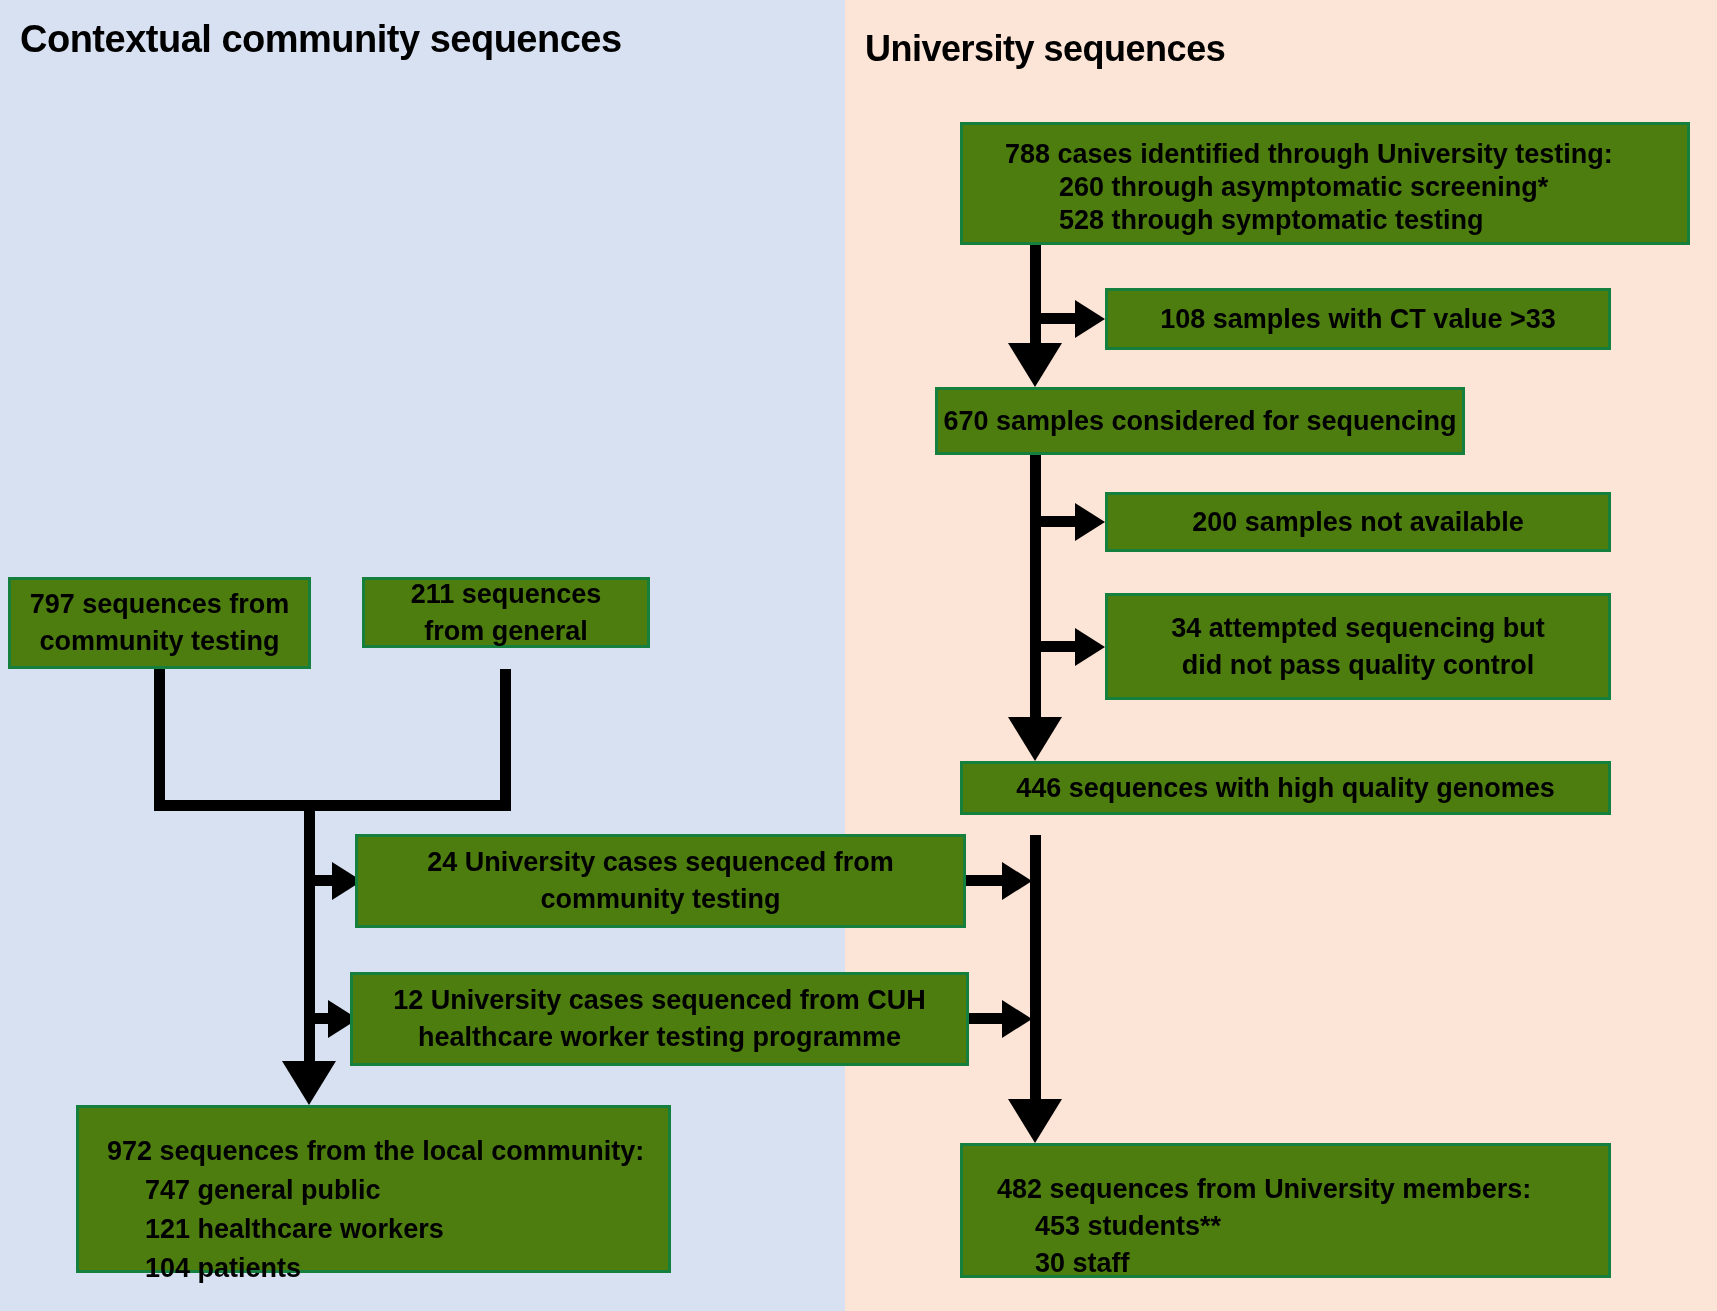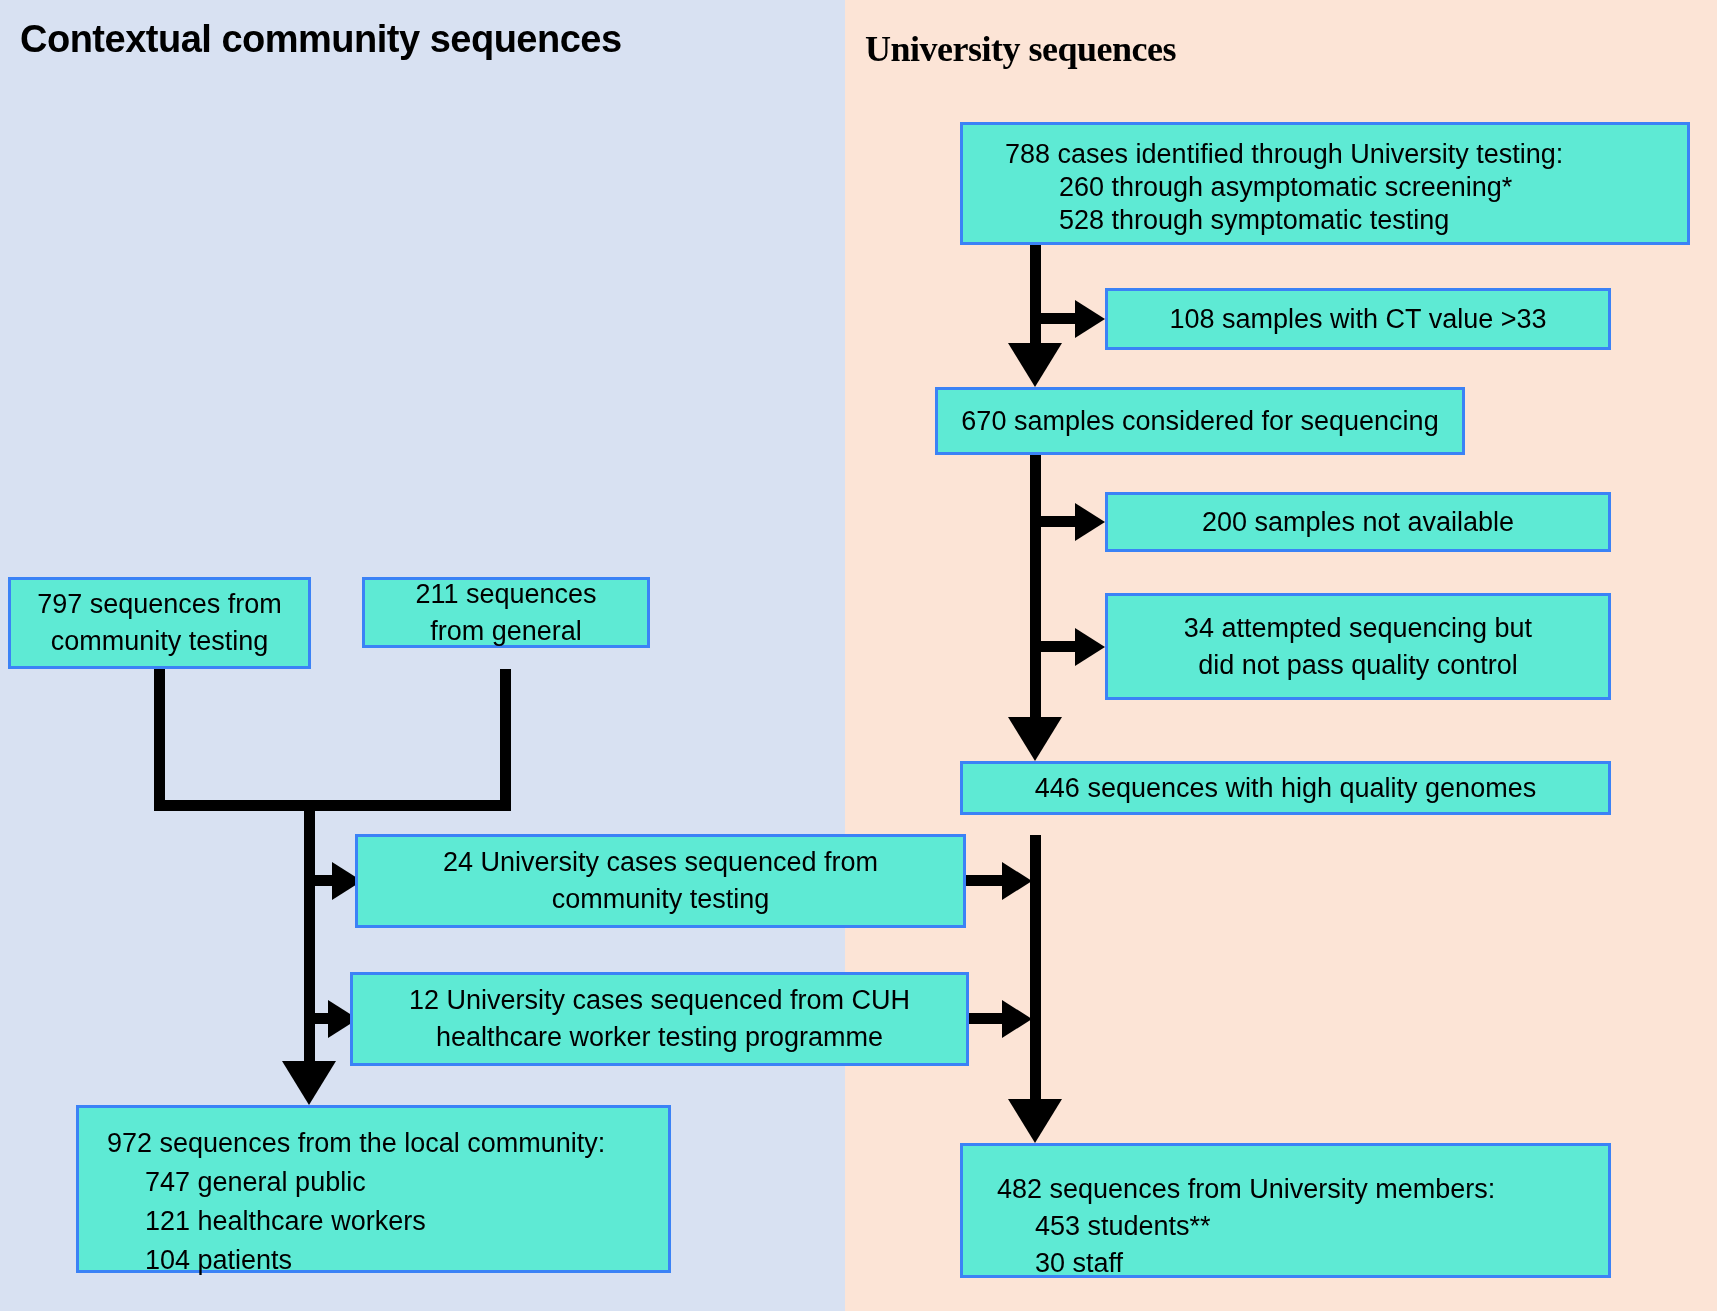--- a/index.html
+++ b/index.html
@@ -7,35 +7,36 @@
     position:relative;width:1717px;height:1311px;overflow:hidden;
     font-family:"Liberation Sans",sans-serif;color:#000;
   }
   .panel{position:absolute;top:0;height:1311px;}
   .panel.left{left:0;width:845px;background:#d8e1f2;}
   .panel.right{left:845px;width:872px;background:#fce4d6;}
   .ptitle{
     position:absolute;font-weight:bold;letter-spacing:-0.5px;padding-left:20px;
   }
   .ptitle.left{left:0;top:18px;width:845px;font-size:38px;}
-  .ptitle.right{left:845px;top:28px;width:761px;font-size:36px;font-family:Liberation Serif, serif;}
+  .ptitle.right{left:845px;top:28px;width:761px;font-size:36px;}
   .box{
-    position:absolute;background:#5eead4;border:3px solid #3b82f6;box-sizing:border-box;
+    position:absolute;background:#4d7c0f;border:3px solid #15803d;box-sizing:border-box;
     font-size:27px;
+    font-weight:bold;
   }
   .box.center{
     display:flex;flex-direction:column;justify-content:center;
     text-align:center;line-height:37px;
   }
   .box.list .bh,.box.list .bi{white-space:nowrap;}
   
   .lb788{padding-top:13px;line-height:33px;}
   .lb788 .bh{padding-left:42px;}
   .lb788 .bi{padding-left:96px;}
-  .lb972{padding-top:16px;line-height:39px;}
+  .lb972{padding-top:24px;line-height:39px;}
   .lb972 .bh{padding-left:28px;}
   .lb972 .bi{padding-left:66px;}
   .lb482{padding-top:25px;line-height:37px;}
   .lb482 .bh{padding-left:34px;}
   .lb482 .bi{padding-left:72px;}
   
   .ln{position:absolute;background:#000;}
   
   .ah{position:absolute;width:0;height:0;}
   .ah.down{border-left:27px solid transparent;border-right:27px solid transparent;border-top:44px solid #000;}

